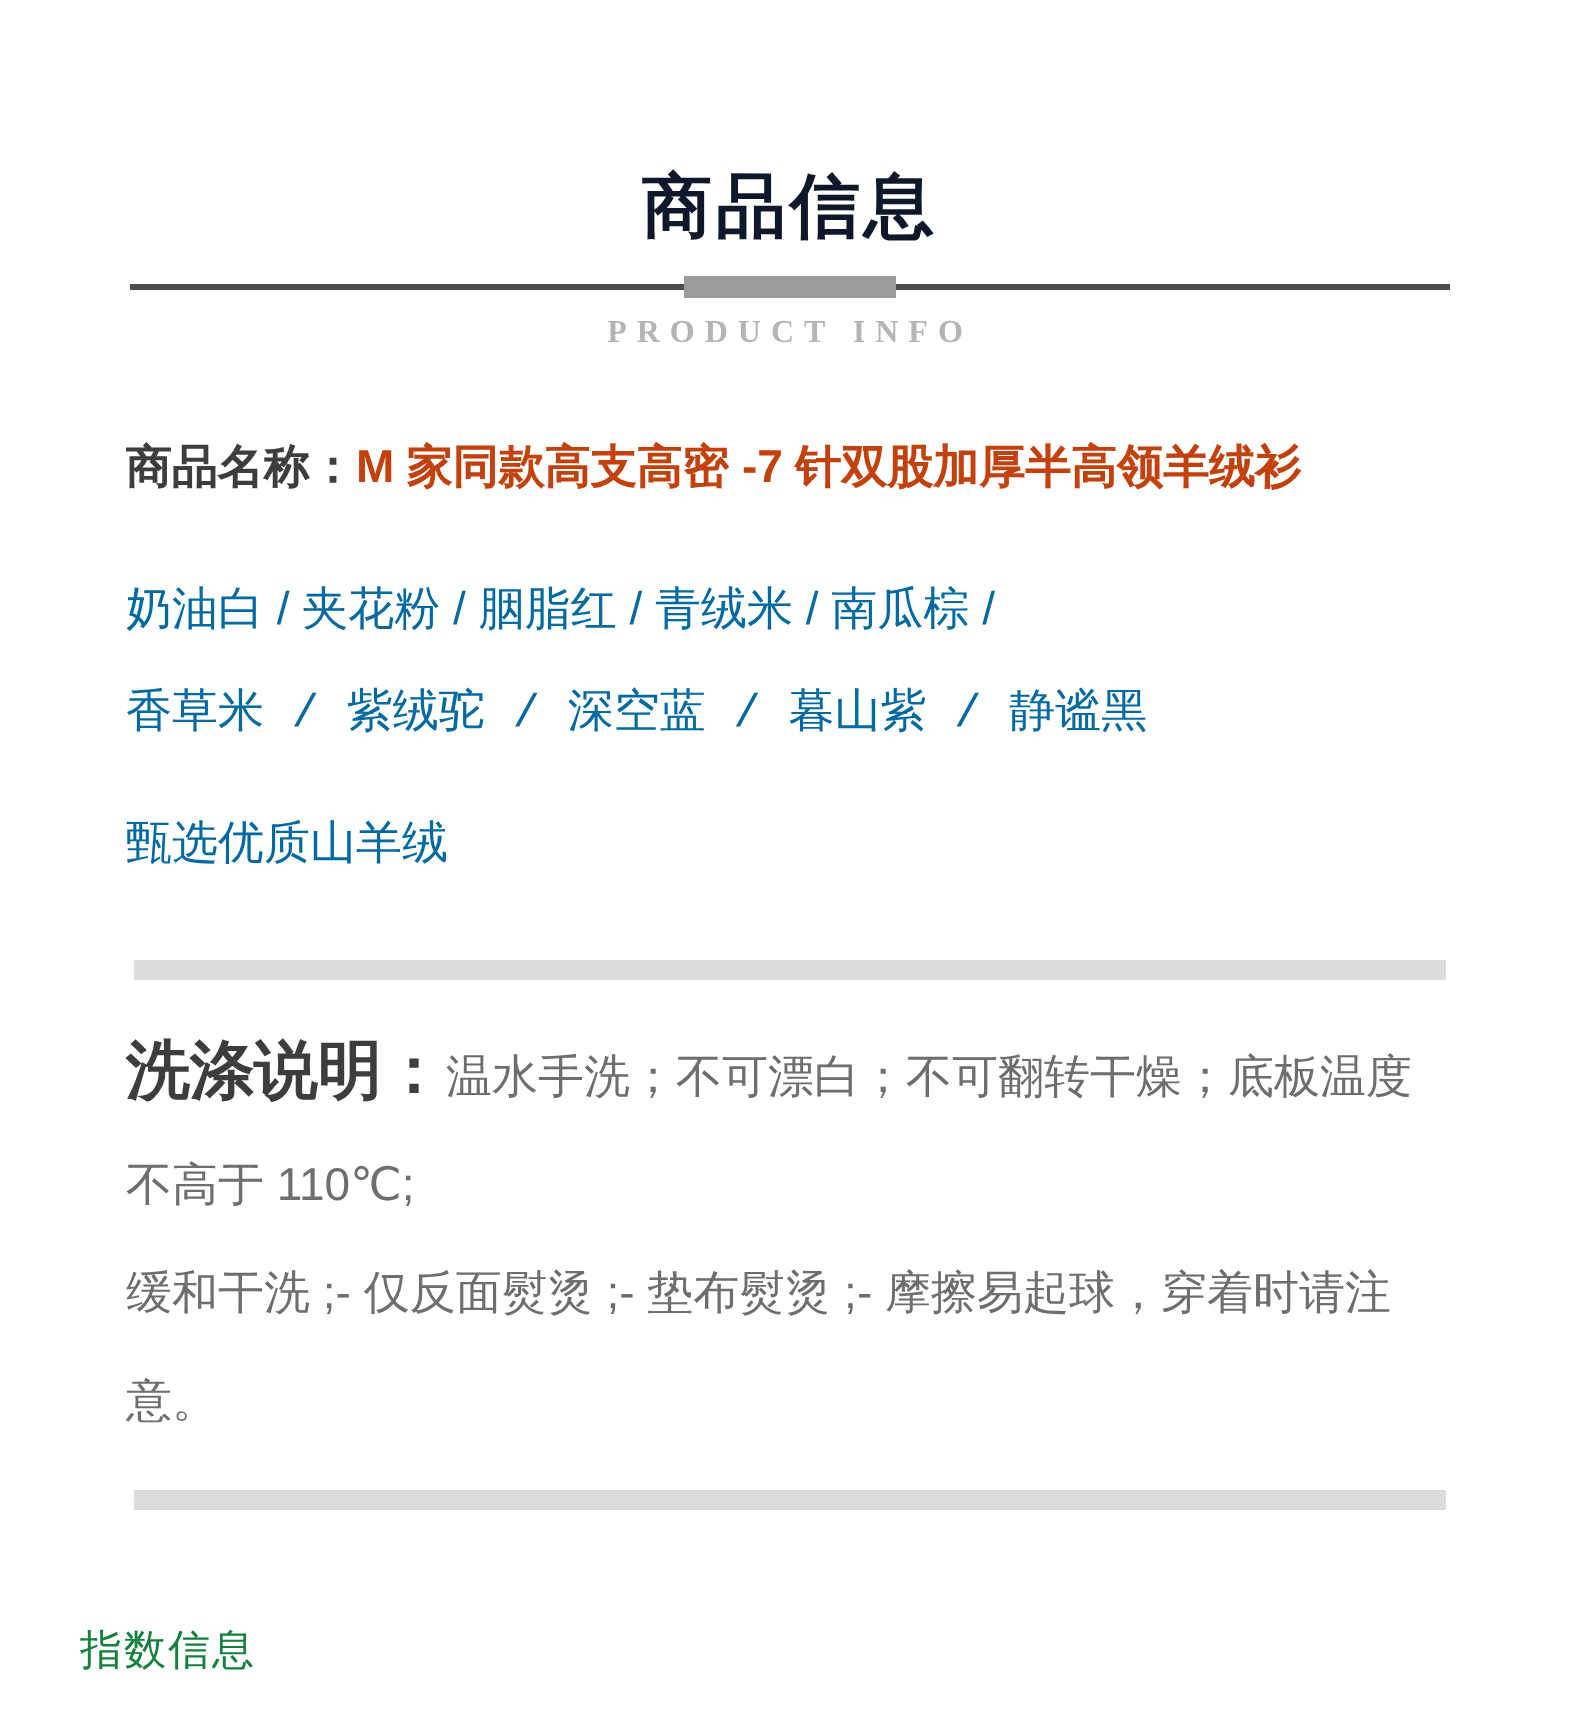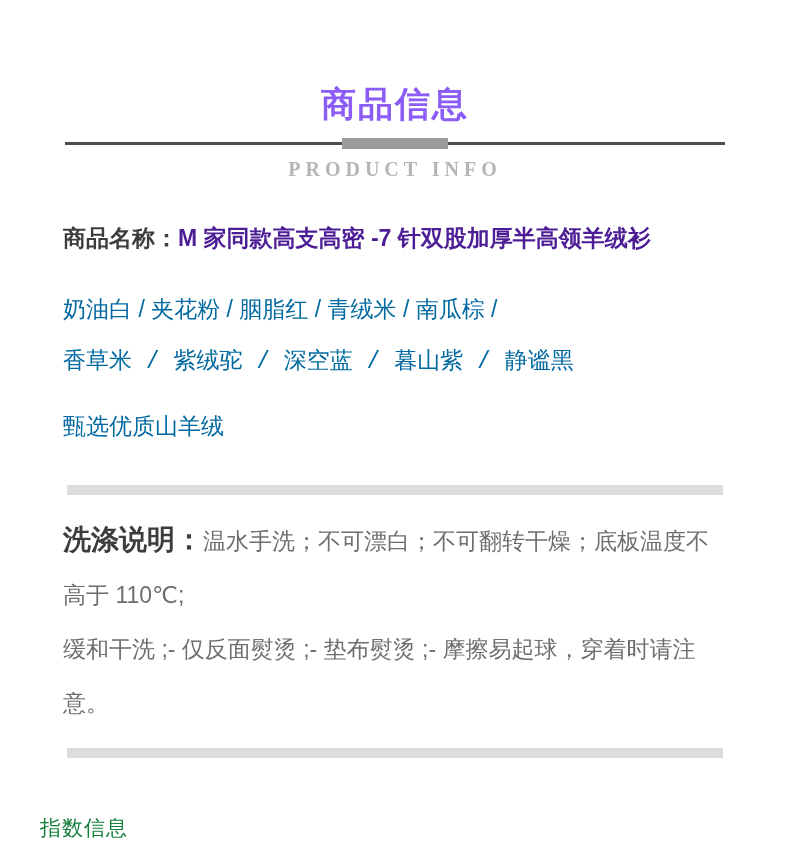--- a/index.html
+++ b/index.html
@@ -4,45 +4,45 @@
 <style>
   html,body{margin:0;padding:0;}
   body{
     width:790px;height:859px;background:#ffffff;
     font-family:"Liberation Sans","DejaVu Sans",sans-serif;
     color:#4a4a4a;overflow:hidden;
   }
   
   .header{text-align:center;padding-top:84px;}
   .page-title{
-    font-size:35px;font-weight:700;color:#8b5cf6;letter-spacing:2px;line-height:40px;
+    font-size:35px;font-weight:700;color:#0f172a;letter-spacing:2px;line-height:40px;
   }
   .divider{position:relative;margin:14px 65px 0;height:11px;}
   .divider-line{position:absolute;left:0;right:0;top:4px;height:3px;background:#4d4d4d;}
   .divider-bar{position:absolute;left:50%;transform:translateX(-50%);top:0;width:106px;height:11px;background:#9b9b9b;}
   .subtitle{
     margin-top:9px;font-family:"Liberation Serif","DejaVu Serif",serif;
-    font-weight:700;font-size:20px;color:#b5b5b5;letter-spacing:5px;
+    font-weight:700;font-size:16px;color:#b5b5b5;letter-spacing:5px;
   }
   
   .info{padding:0 63px;font-size:23px;}
   .row{display:flex;align-items:flex-start;}
   .lbl{font-weight:700;color:#3d3d3d;white-space:nowrap;flex-shrink:0;}
   .val{color:#0369a1;}
   .name-row{margin-top:42px;line-height:30px;}
-  .name-row .val{color:#4c1d95;font-weight:700;}
+  .name-row .val{color:#c2410c;font-weight:700;}
   .colors-row{margin-top:30px;line-height:53px;}
   .colors-row .lbl{line-height:53px;}
   .material-row{margin-top:22px;line-height:30px;}
   
   .gray-bar{height:10px;background:#dcdcdc;margin:0 67px;}
   .bar-top{margin-top:44px;}
   .bar-bottom{margin-top:18px;}
   .wash{padding:0 63px;font-size:23px;line-height:54px;margin-top:18px;color:#6e6e6e;}
-  .wash .lbl{font-size:28px;}
+  .wash .lbl{font-size:32px;}
   
   .index-title{margin:56px 0 0 40px;font-size:21px;color:#15803d;letter-spacing:1px;}
 </style>
 </head>
 <body>
 
 <div class="header">
   <div class="page-title">商品信息</div>
   <div class="divider">
     <div class="divider-line"></div>

